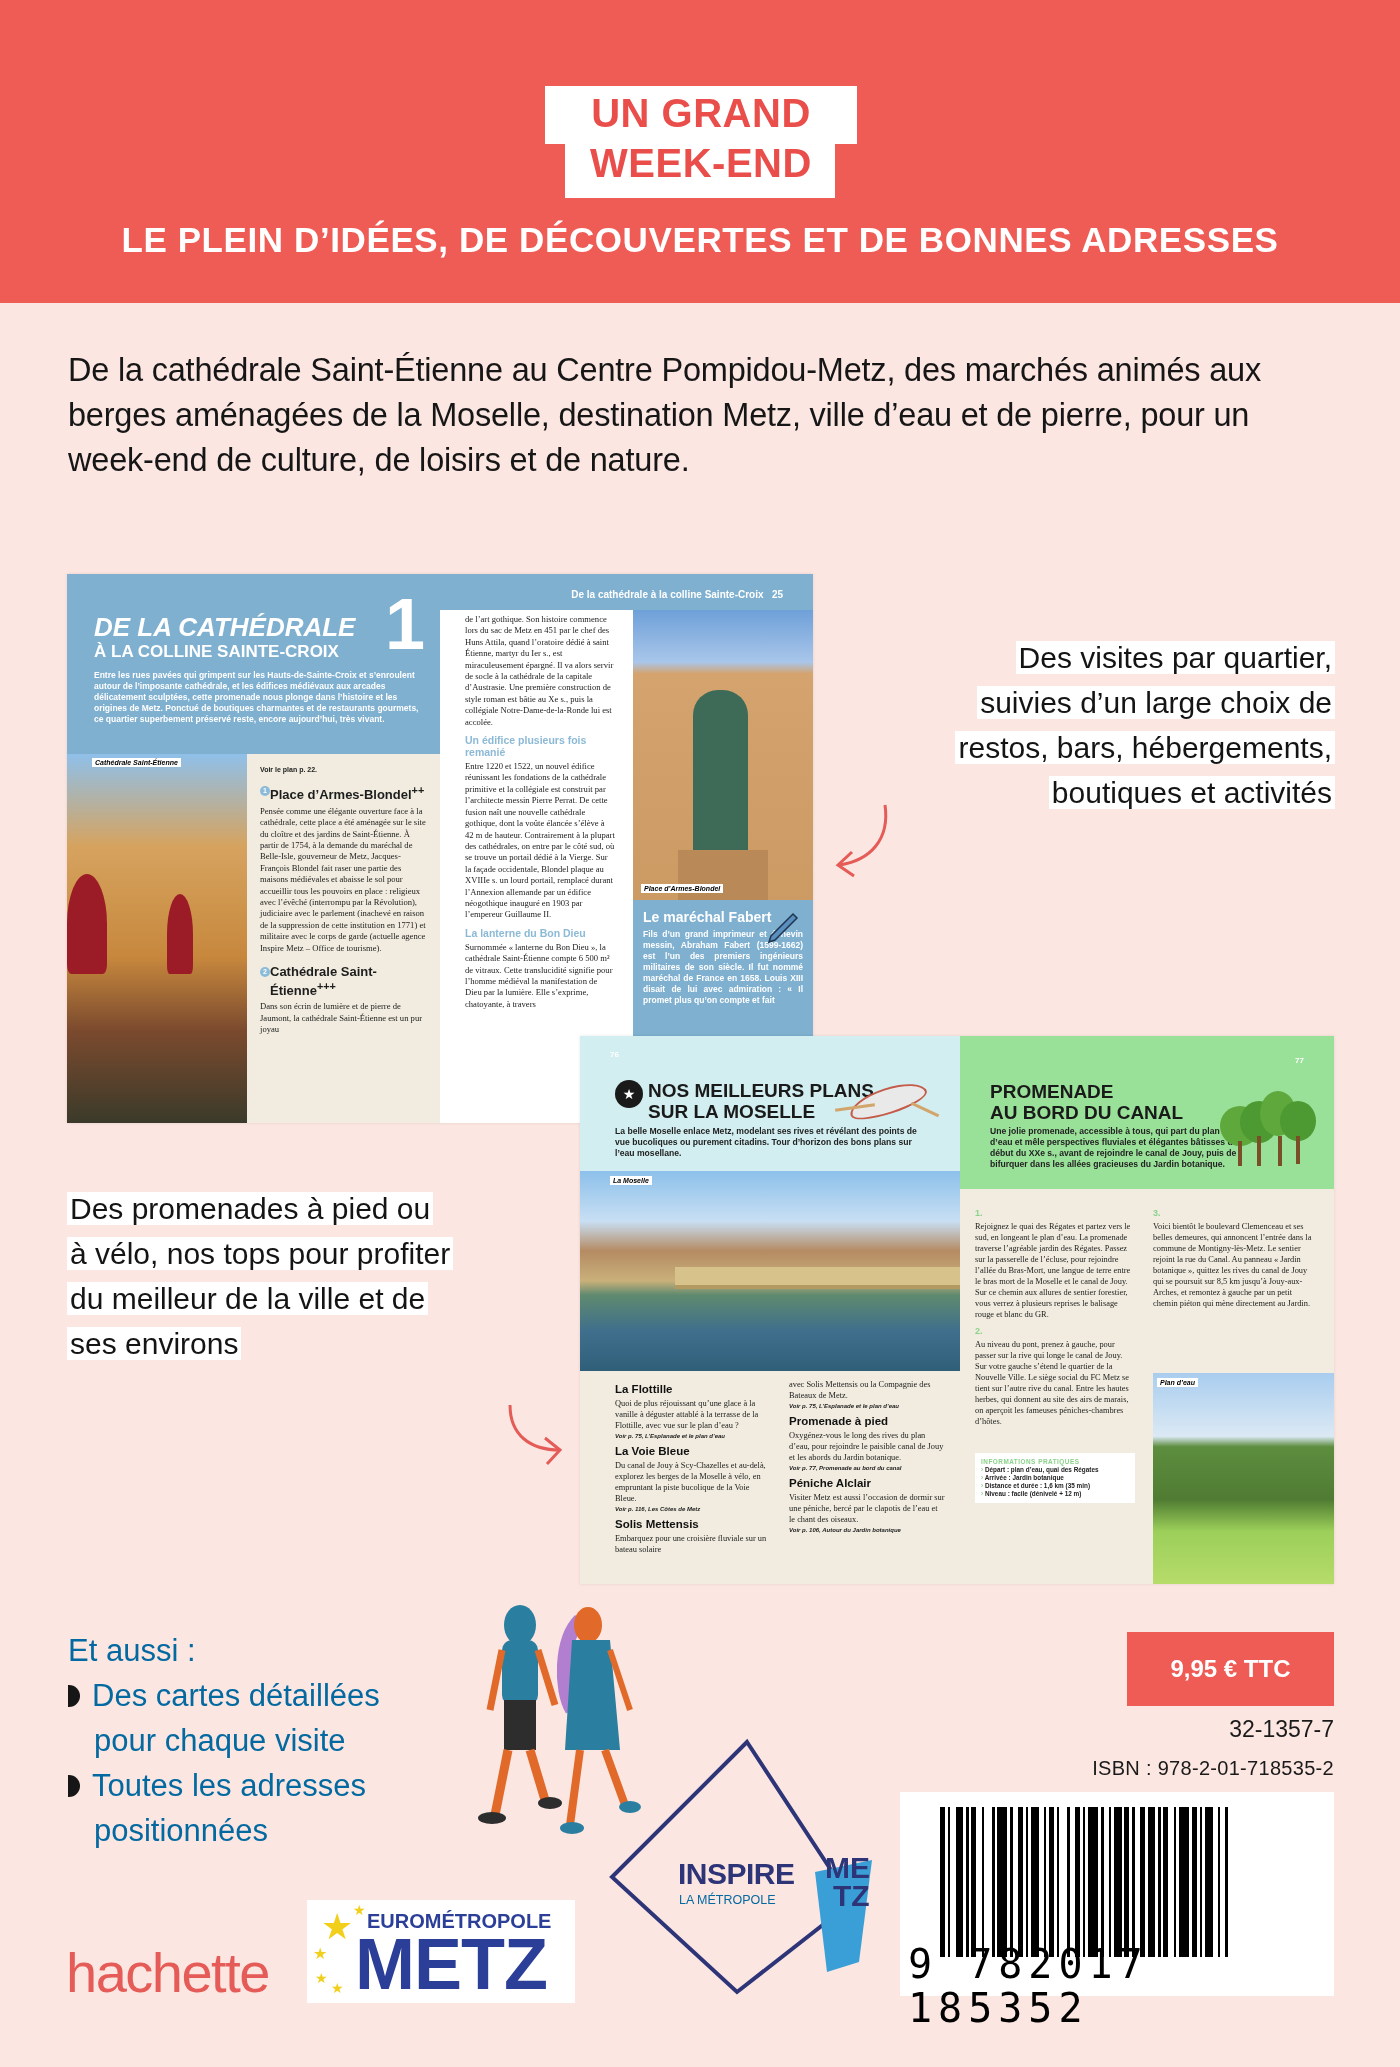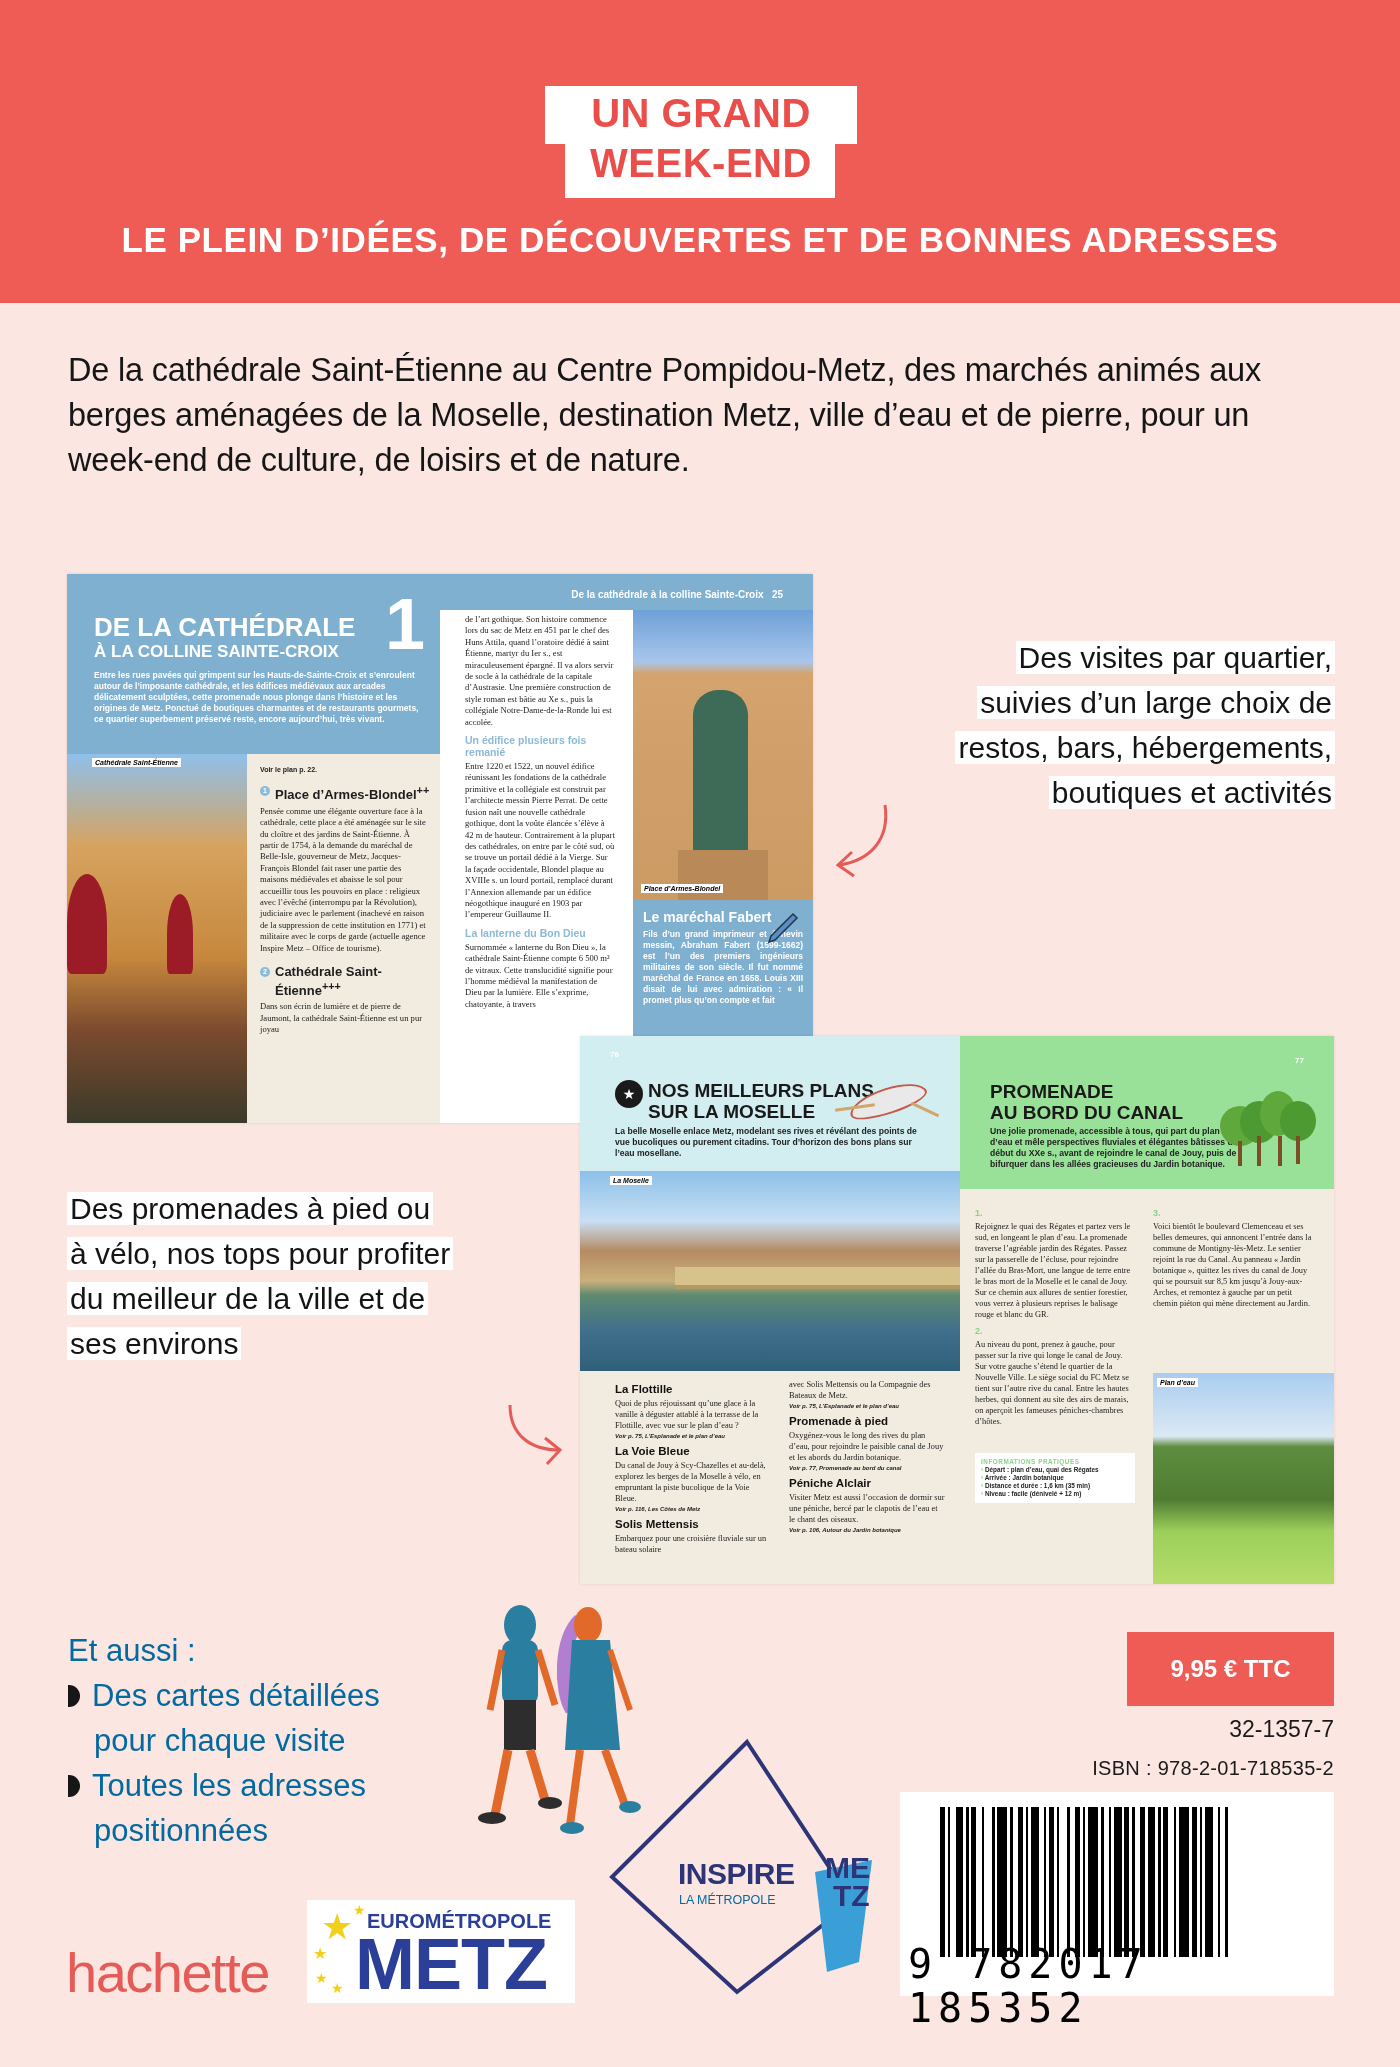--- a/index.html
+++ b/index.html
@@ -12,30 +12,30 @@
   .logo-bot { position: absolute; left: 565px; top: 140px; width: 270px; height: 58px; background: #fff; }
   .logo-text { position: absolute; left: 545px; top: 88px; width: 312px; text-align: center; font-weight: 700; font-size: 40px; color: #e94e4a; line-height: 50px; letter-spacing: 0.5px; }
   .tagline { position: absolute; left: 0; top: 220px; width: 1400px; text-align: center; font-weight: 700; font-size: 35px; color: #fff; letter-spacing: 0.6px; }
 
   .intro { position: absolute; left: 68px; top: 348px; width: 1270px; font-size: 32.5px; line-height: 45px; font-weight: 500; color: #161616; letter-spacing: -0.2px; }
 
   
   .spread1 { position: absolute; left: 67px; top: 574px; width: 746px; height: 549px; background: #fff; box-shadow: 0 0 3px rgba(0,0,0,0.1); overflow: hidden; }
   .s1-left { position: absolute; left: 0; top: 0; width: 373px; height: 549px; background: #f1ecdf; }
   .s1-head { position: absolute; left: 0; top: 0; width: 373px; height: 180px; background: #7fb0d0; }
-  .s1-title { position: absolute; left: 27px; top: 40px; color: #fff; font-weight: 700; font-size: 26px; line-height: 26px; }
+  .s1-title { position: absolute; left: 27px; top: 40px; color: #fff; font-weight: 700; font-size: 26px; line-height: 26px; font-style: italic; }
   .s1-sub { position: absolute; left: 27px; top: 68px; color: #fff; font-weight: 700; font-size: 17px; }
   .s1-num { position: absolute; left: 318px; top: 12px; color: #fff; font-weight: 700; font-size: 72px; line-height: 76px; }
   .s1-lead { position: absolute; left: 27px; top: 96px; width: 335px; color: #fff; font-size: 8.5px; line-height: 11px; font-weight: 700; }
   .photo-cath { position: absolute; left: 0; top: 180px; width: 180px; height: 369px; background: linear-gradient(180deg, #8fc0ea 0%, #d6a35f 25%, #c7883d 55%, #7b4a2e 75%, #3b3a2a 100%); overflow: hidden; }
   .umbrella { position: absolute; width: 40px; height: 100px; background: #9b1c26; border-radius: 50% 50% 10% 10%; }
   .caption { position: absolute; background: #fff; color: #000; font-size: 7px; font-style: italic; font-weight: 700; padding: 1px 3px; }
   .s1-col { position: absolute; left: 193px; top: 190px; width: 170px; font-family: "Liberation Serif", serif; font-size: 8.6px; line-height: 11.4px; color: #222; }
   .s1-ref { font-family: "Liberation Sans", sans-serif; font-size: 7px; font-weight: 700; margin-bottom: 8px; }
-  .poi { display: flex; gap: 5px; margin-top: 4px; margin-bottom: 3px; font-family: "Liberation Sans", sans-serif; font-weight: 700; font-size: 13px; line-height: 15px; color: #1d1d1d; }
+  .poi { display: flex; margin-top: 4px; margin-bottom: 3px; font-family: "Liberation Sans", sans-serif; font-weight: 700; font-size: 13px; line-height: 15px; color: #1d1d1d; }
   .poi-dot { width: 10px; height: 10px; border-radius: 50%; background: #8cbbd9; margin-top: 3px; flex: none; color: #fff; font-size: 7px; text-align: center; line-height: 10px; }
 
   .s1-right { position: absolute; left: 373px; top: 0; width: 373px; height: 549px; background: #fff; }
   .s1-runhead { position: absolute; left: 0; top: 0; width: 373px; height: 36px; background: #7fb0d0; color: #fff; font-size: 10px; font-weight: 700; text-align: right; padding: 15px 30px 0 0; }
   .s1-text { position: absolute; left: 25px; top: 40px; width: 150px; font-family: "Liberation Serif", serif; font-size: 8.6px; line-height: 11.4px; color: #222; }
   .subhead-blue { font-family: "Liberation Sans", sans-serif; color: #8cb9d6; font-weight: 700; font-size: 10.5px; line-height: 12px; margin: 6px 0 3px; }
   .photo-statue { position: absolute; left: 193px; top: 36px; width: 180px; height: 290px; background: linear-gradient(180deg, #6ea0d8 0%, #a9c6ea 18%, #d4a36e 22%, #cc9a63 100%); overflow: hidden; }
   .statue { position: absolute; left: 60px; top: 80px; width: 55px; height: 170px; background: #3d6b58; border-radius: 25px 25px 6px 6px; }
   .statue-base { position: absolute; left: 45px; top: 240px; width: 90px; height: 50px; background: #b98a57; }
   .fabert-box { position: absolute; left: 193px; top: 326px; width: 180px; height: 223px; background: #7fb0d0; color: #fff; padding: 10px 10px; }

